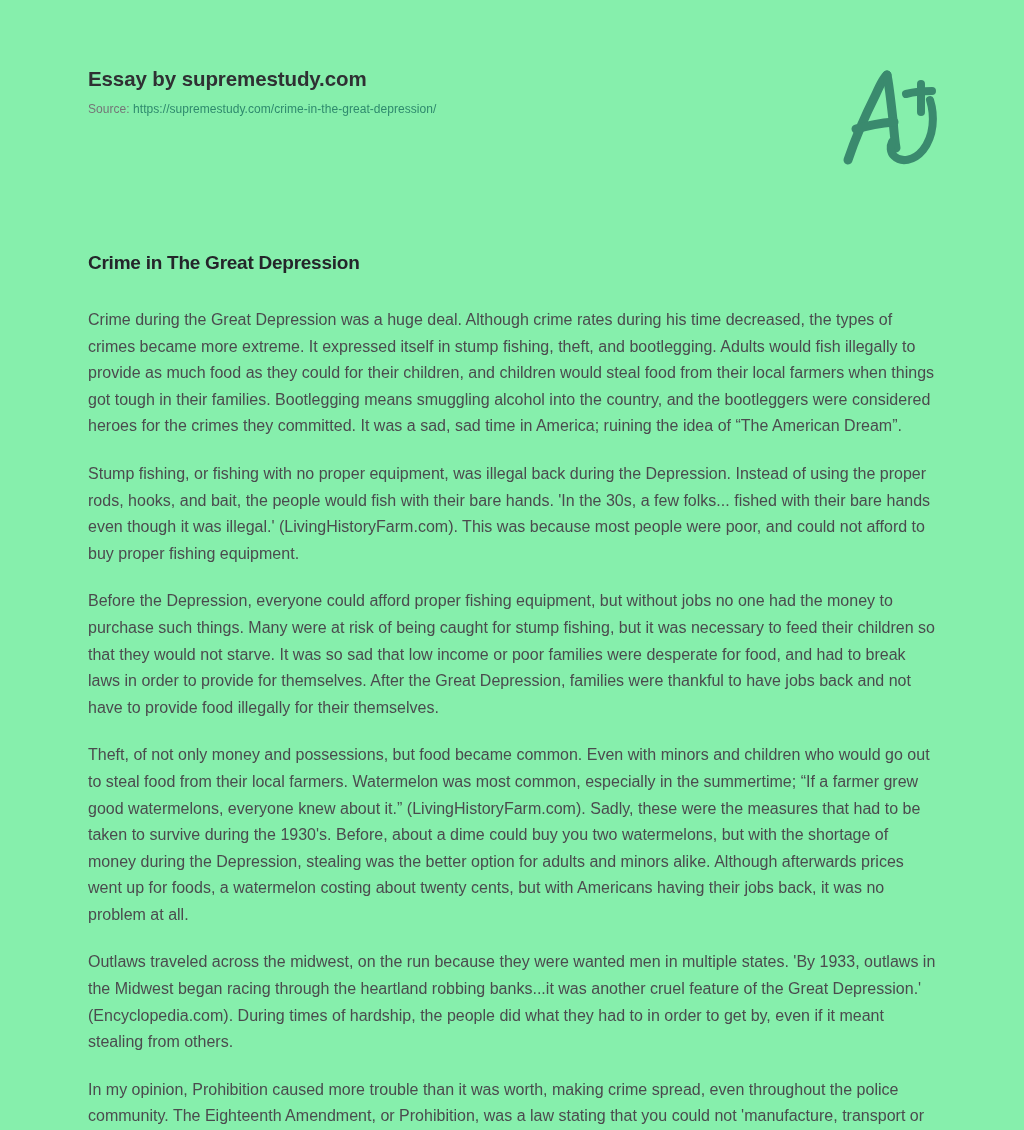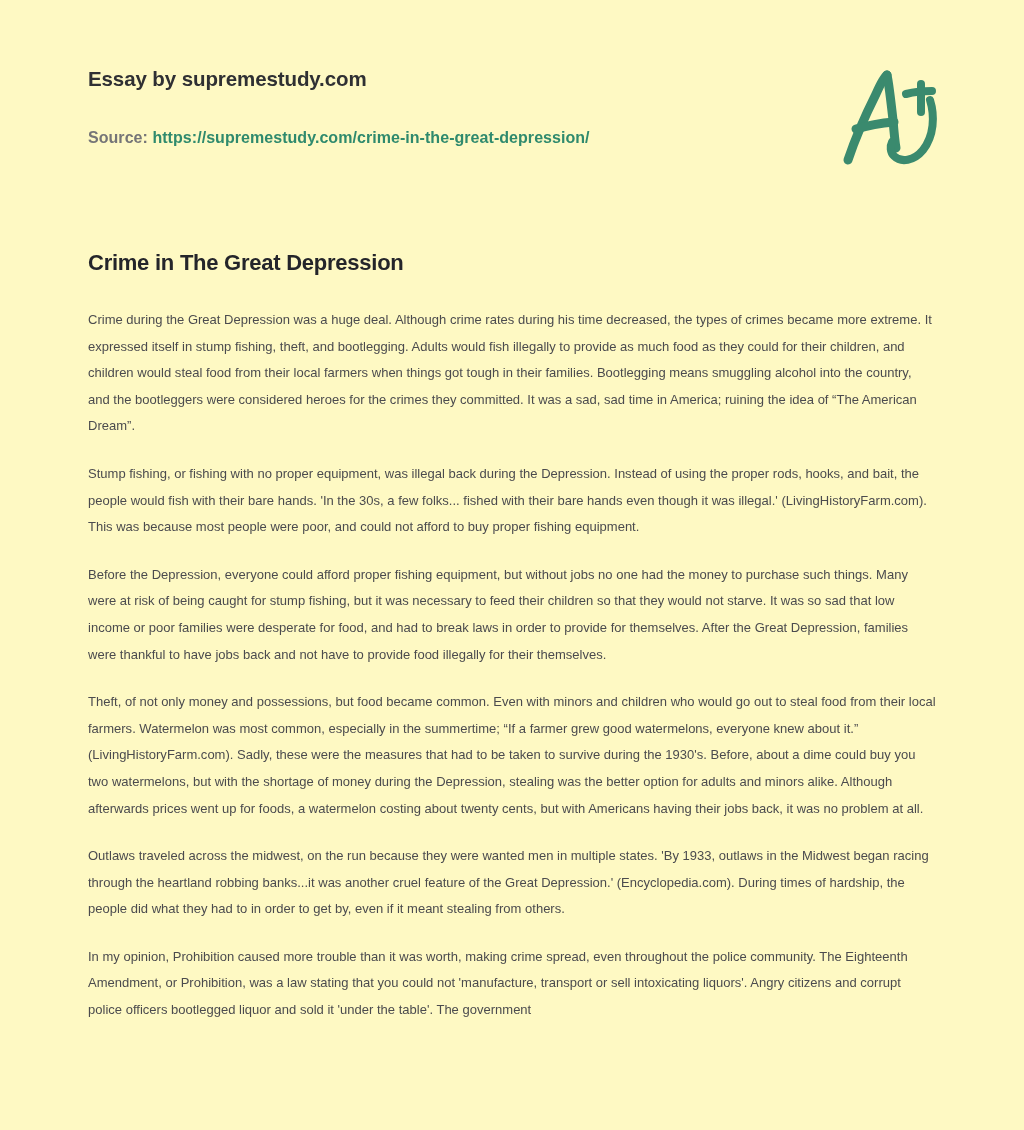--- a/index.html
+++ b/index.html
@@ -13,47 +13,46 @@
     font-family: "Liberation Sans", sans-serif;
     overflow: hidden;
     position: relative;
   }
 
   .page {
     width: 1024px;
     height: 1130px;
     box-sizing: border-box;
     position: relative;
-    background: #fef9c3;
+    background: #86efac;
   }
 
   
   .header {
     position: relative;
     padding: 66px 88px 0 88px;
     box-sizing: border-box;
     height: 200px;
   }
 
   .essay-by {
     font-size: 20.5px;
     font-weight: bold;
     color: #2f3033;
     letter-spacing: -0.1px;
     line-height: 26px;
     margin: 0;
   }
 
   .source-line {
-    margin-top: 37px;
-    font-size: 16px;
+    margin-top: 8px;
+    font-size: 12px;
     line-height: 18px;
     color: #6f6f70;
     letter-spacing: 0.05px;
-    font-weight: bold;
   }
 
   .source-label {
     color: #757577;
   }
 
   .source-url {
     color: #2f8a6d;
     text-decoration: none;
   }
@@ -74,34 +73,34 @@
 
   
   .article {
     padding: 0 88px;
     box-sizing: border-box;
   }
 
   .article-title {
     margin: 0;
     padding-top: 46px;
-    font-size: 22px;
+    font-size: 19px;
     font-weight: bold;
     color: #24252a;
     letter-spacing: -0.25px;
     line-height: 34px;
   }
 
   .body-copy {
     padding-top: 27px;
   }
 
   .body-copy p {
     margin: 0 0 21px 0;
-    font-size: 13px;
+    font-size: 16px;
     line-height: 26.6px;
     color: #4b4b4e;
     letter-spacing: 0.01px;
     text-align: left;
     max-width: 850px;
   }
 
   .body-copy p:last-child {
     margin-bottom: 4px;
   }

